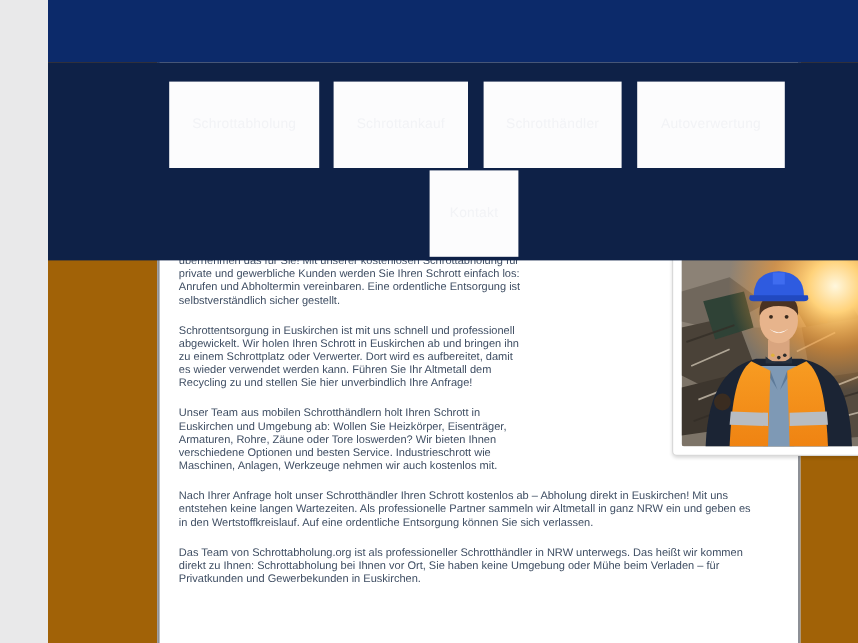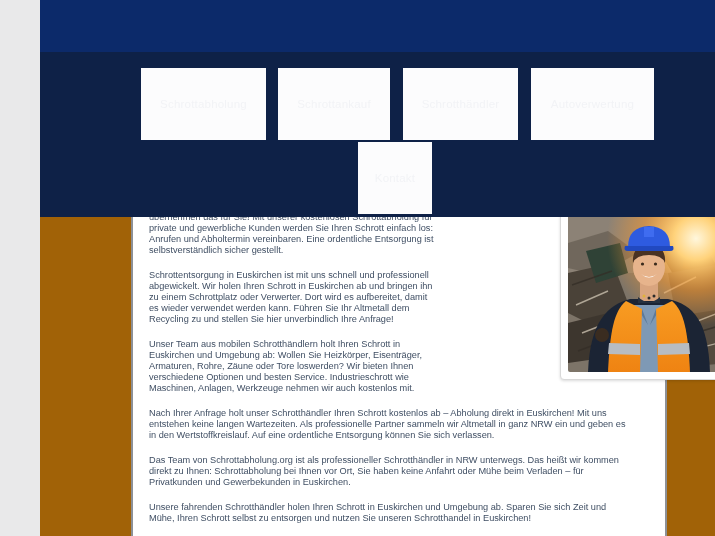--- a/index.html
+++ b/index.html
@@ -72,24 +72,22 @@
 Recycling zu und stellen Sie hier unverbindlich Ihre Anfrage!</p>
       <p>Unser Team aus mobilen Schrotthändlern holt Ihren Schrott in
 Euskirchen und Umgebung ab: Wollen Sie Heizkörper, Eisenträger,
 Armaturen, Rohre, Zäune oder Tore loswerden? Wir bieten Ihnen
 verschiedene Optionen und besten Service. Industrieschrott wie
 Maschinen, Anlagen, Werkzeuge nehmen wir auch kostenlos mit.</p>
       <p>Nach Ihrer Anfrage holt unser Schrotthändler Ihren Schrott kostenlos ab – Abholung direkt in Euskirchen! Mit uns
 entstehen keine langen Wartezeiten. Als professionelle Partner sammeln wir Altmetall in ganz NRW ein und geben es
 in den Wertstoffkreislauf. Auf eine ordentliche Entsorgung können Sie sich verlassen.</p>
       <p>Das Team von Schrottabholung.org ist als professioneller Schrotthändler in NRW unterwegs. Das heißt wir kommen
-direkt zu Ihnen: Schrottabholung bei Ihnen vor Ort, Sie haben keine Anfahrt oder Mühe beim Verladen – für
+direkt zu Ihnen: Schrottabholung bei Ihnen vor Ort, Sie haben keine Umgebung oder Mühe beim Verladen – für
 Privatkunden und Gewerbekunden in Euskirchen.</p>
-      <p>Unsere fahrenden Schrotthändler holen Ihren Schrott in Euskirchen und Umgebung ab. Sparen Sie sich Zeit und
-Mühe, Ihren Schrott selbst zu entsorgen und nutzen Sie unseren Schrotthandel in Euskirchen!</p>
     </div>
 
     <div class="photo-card">
       <svg viewBox="0 0 162 159" aria-hidden="true">
         <defs>
           <radialGradient id="sun" cx="0.79" cy="0.16" r="0.55">
             <stop offset="0" stop-color="#fff7dd"></stop>
             <stop offset="0.25" stop-color="#ffd27a"></stop>
             <stop offset="0.6" stop-color="#ff9c2e" stop-opacity="0.55"></stop>
             <stop offset="1" stop-color="#ff9c2e" stop-opacity="0"></stop>

